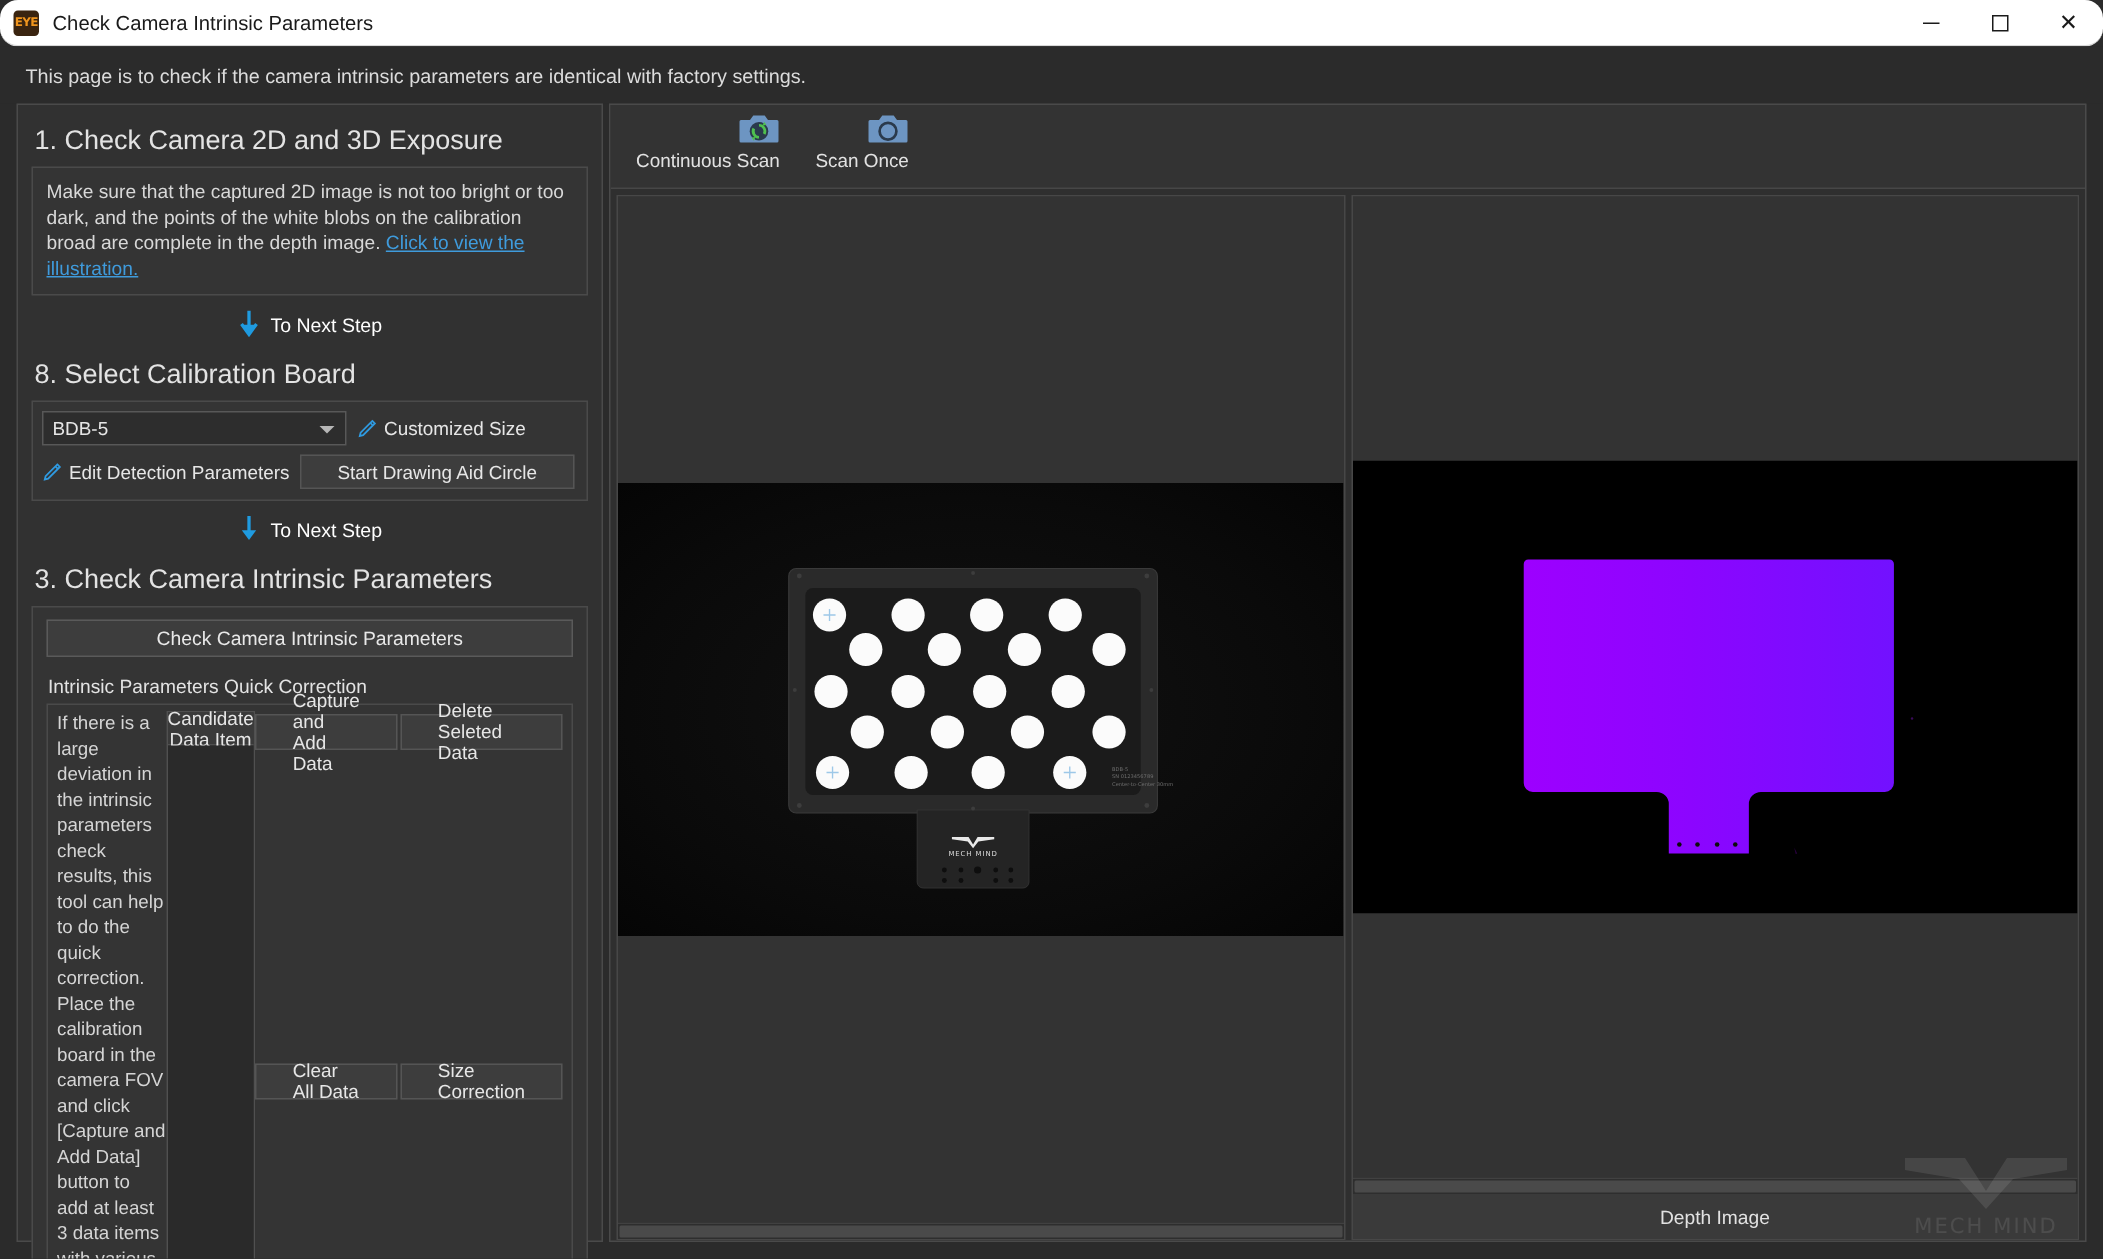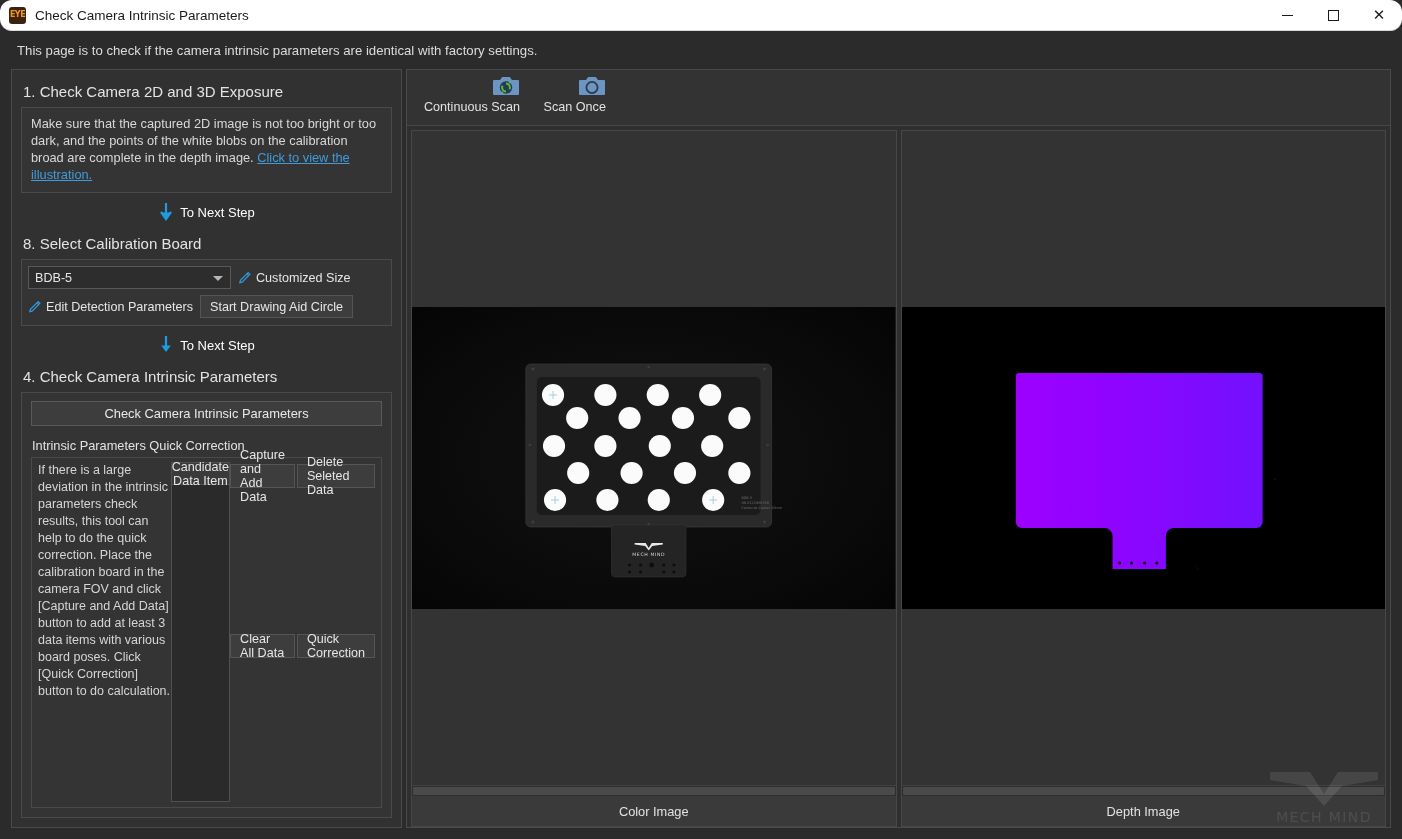--- a/index.html
+++ b/index.html
@@ -61,21 +61,21 @@
   
   .left-col {
     width: 391px; flex: 0 0 391px;
     border: 1px solid #4a4a4a;
     background: #313131;
     padding: 8px 9px 9px 9px;
     display: flex; flex-direction: column;
     position: relative;
   }
   .step-title {
-    font-size: 15px; color: #e3e3e3;
+    font-size: 18px; color: #e3e3e3;
     margin: 5px 0 7px 2px;
   }
   .panel-box {
     border: 1px solid #4a4a4a;
     background: #343434;
     padding: 7px 9px 9px 9px;
   }
   .desc-text {
     font-size: 12.8px; color: #d8d8d8; line-height: 17px;
   }
@@ -112,21 +112,21 @@
     border-top: 5px solid #b6b6b6;
   }
   .icon-link {
     display: flex; align-items: center; gap: 5px;
     font-size: 12.6px; color: #e6e6e6; cursor: pointer;
   }
   .pencil { width: 13px; height: 14px; display:block; }
   .btn {
     background: #3d3d3d; border: 1px solid #555;
     color: #e6e6e6; font-size: 12.6px;
-    height: 23px; padding: 0 9px;
+    height: 23px; padding: 0 24px;
     display: flex; align-items: center; justify-content: center;
     cursor: pointer;
     font-family: "Liberation Sans", sans-serif;
   }
 
   
   .sec3-box {
     border: 1px solid #4a4a4a; background: #343434;
     padding: 8px 9px 9px 9px;
     flex: 1 1 auto;
@@ -313,37 +313,37 @@
     </div>
 
     <div class="next-step">
       <svg class="arrow-down" viewBox="0 0 16 18">
         <path d="M8 0 L8 11.5" stroke="#1f9be0" stroke-width="2.2" fill="none"></path>
         <path d="M3.2 9.5 L8 16 L12.8 9.5 Z" fill="#1f9be0"></path>
       </svg>
       <span>To Next Step</span>
     </div>
 
-    <div class="step-title">4. Check Camera Intrinsic Parameters</div>
+    <div class="step-title">3. Check Camera Intrinsic Parameters</div>
     <div class="sec3-box">
       <div class="wide-btn">Check Camera Intrinsic Parameters</div>
       <div class="sub-title">Intrinsic Parameters Quick Correction</div>
       <div class="qc-desc-box">
         <div class="qc-desc">If there is a large deviation in the intrinsic parameters check results, this tool can help to do the quick correction. Place the calibration board in the camera FOV and click [Capture and Add Data] button to add at least 3 data items with various board poses. Click [Quick Correction] button to do calculation.</div>
 
         <div class="list-wrap">
           <div class="list-header">Candidate Data Item</div>
           <div class="list-body"></div>
         </div>
 
         <div class="btn-grid">
           <div class="btn">Capture and Add Data</div>
           <div class="btn">Delete Seleted Data</div>
           <div class="btn">Clear All Data</div>
-          <div class="btn">Quick Correction</div>
+          <div class="btn">Size Correction</div>
         </div>
       </div>
     </div>
   </div>
 
   <div class="right-col">
 
     <div class="toolbar">
       <div class="tool-item">
         <svg class="cam-icon" viewBox="0 0 28 24">
@@ -451,21 +451,20 @@
                   <circle cx="227" cy="265" r="1.6"></circle>
                 <circle cx="250" cy="265" r="1.6"></circle>
                   <circle cx="260" cy="265" r="1.6"></circle>
               </g>
             </svg>
           </div>
         </div>
         <div class="hscroll">
           <div class="hscroll-thumb"></div>
         </div>
-        <div class="view-label">Color Image</div>
       </div>
 
       <div class="view-pane">
         <div class="canvas-area">
           <div class="img-band">
             <svg viewBox="0 0 480 302" preserveAspectRatio="none" width="100%" height="100%">
               <defs>
                 <linearGradient id="depthGrad" x1="0" y1="0" x2="1" y2="0">
                   <stop offset="0%" stop-color="#9d00ff"></stop>
                   <stop offset="45%" stop-color="#8c05ff"></stop>

